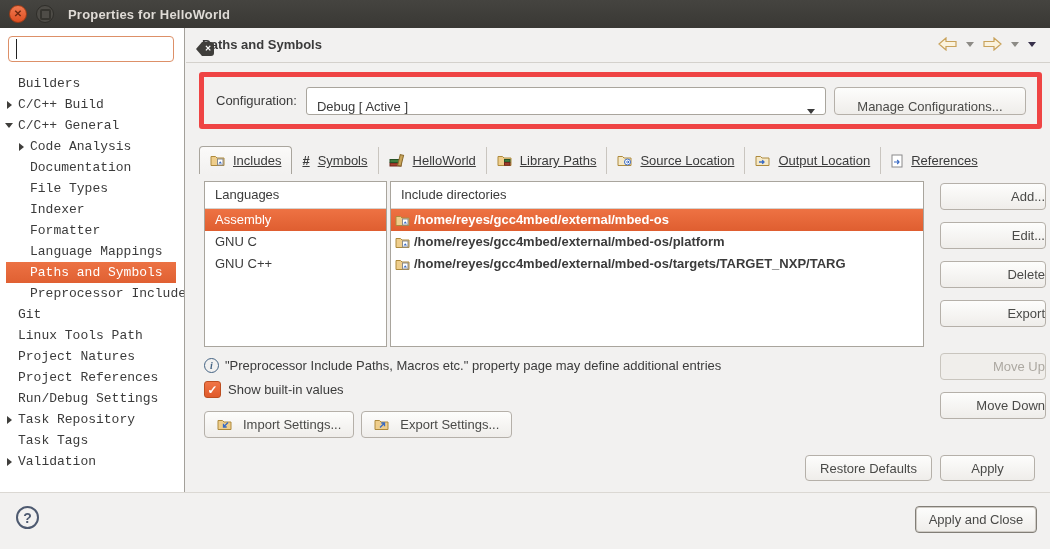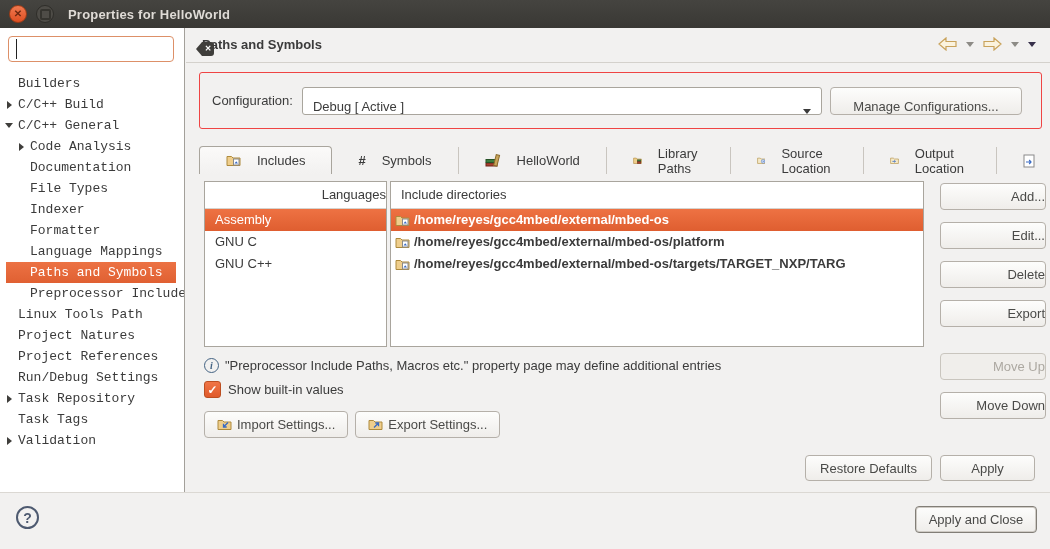--- a/index.html
+++ b/index.html
@@ -33,60 +33,60 @@
   .arr.d{left:-1px;top:8px;border-top:5px solid #3F3E3B;border-left:4px solid transparent;border-right:4px solid transparent;}
   .trow.lvl1 .arr{left:13px;}
   
   .main{position:absolute;left:186px;top:28px;width:864px;height:464px;background:#F2F1F0;}
   .phead{position:absolute;left:0;top:0;width:100%;height:35px;border-bottom:1px solid #D4D1CC;box-sizing:border-box;}
   .ptitle{position:absolute;left:16px;top:9px;font-weight:bold;}
   .navrow{position:absolute;right:14px;top:9px;display:flex;align-items:center;gap:9px;}
   .car{width:0;height:0;border-left:4px solid transparent;border-right:4px solid transparent;border-top:5px solid #8D8B86;cursor:pointer;}
   .car.dark{border-top-color:#37304A;}
   
-  .cfgbox{position:absolute;left:13px;top:44px;right:8px;height:57px;border:1px solid #ef4444;border-radius:3px;
+  .cfgbox{position:absolute;left:13px;top:44px;right:8px;height:57px;border:5px solid #ef4444;border-radius:3px;
     box-sizing:border-box;display:flex;align-items:center;}
   .cfglabel{margin-left:12px;}
   .combo{margin-left:9px;width:520px;height:28px;background:#FFFFFF;border:1px solid #A9A59D;border-radius:3px;
     box-sizing:border-box;display:flex;align-items:flex-end;cursor:pointer;}
   .combo .val{margin-left:10px;flex:1;}
   .combo .car{margin-right:10px;border-top-color:#3B3B3B;}
   .btn{background:linear-gradient(#FDFDFC,#EFEDEA);border:1px solid #B5B0A9;border-radius:4px;
     color:#4A4A48;text-align:center;box-sizing:border-box;cursor:pointer;font:13px "Liberation Sans",sans-serif;
     display:flex;align-items:center;justify-content:center;}
   .managebtn{margin-left:8px;width:192px;height:28px;align-items:flex-end;}
   
   .tabs{position:absolute;left:13px;top:118px;height:28px;display:flex;align-items:flex-end;}
-  .tab{height:27px;padding:0 26px;display:flex;align-items:center;gap:16px;cursor:pointer;box-sizing:border-box;}
+  .tab{height:27px;padding:0 10px;display:flex;align-items:center;gap:8px;cursor:pointer;box-sizing:border-box;text-decoration:underline;}
   .tab.active{border:1px solid #A9A59D;border-bottom:none;border-radius:4px 4px 0 0;background:linear-gradient(#FBFAF9,#F2F1F0);height:28px;}
   .tab:not(.active)+.tab:not(.active){border-left:1px solid #C9C5BF;}
   .hash{font-weight:bold;color:#3B3B3B;}
   
   .pane{position:absolute;background:#FFFFFF;border:1px solid #A9A59D;box-sizing:border-box;overflow:hidden;}
-  .pane.langs{left:18px;top:153px;width:183px;height:166px;text-align:right;}
+  .pane.langs{left:18px;top:153px;width:183px;height:166px;}
   .pane.incs{left:204px;top:153px;width:534px;height:166px;}
   .phdr{height:26px;line-height:26px;padding-left:10px;border-bottom:1px solid #D6D3CE;color:#3B3B3B;}
   .prow{height:22px;line-height:22px;padding-left:10px;white-space:nowrap;cursor:pointer;display:flex;align-items:center;}
   .prow.sel{background:linear-gradient(#EE7243,#DF5E30);color:#FFFFFF;}
   .prow .ficon{margin-right:4px;flex:none;}
   .pane.incs .prow{font-weight:bold;padding-left:4px;}
   
   .acts{position:absolute;right:15px;top:155px;width:95px;}
   .acts .btn{width:106px;height:27px;margin-bottom:12px;justify-content:flex-end;}
   .acts .gap{height:14px;}
   .btn.disabled{color:#ACA8A1;background:#F0EEEB;border-color:#C9C5BE;cursor:default;}
   
   .inforow{position:absolute;left:18px;top:330px;display:flex;align-items:center;gap:6px;}
   .iicon{width:15px;height:15px;border-radius:50%;border:1px solid #446383;color:#446383;font:italic bold 10px "Liberation Serif",serif;
     display:flex;align-items:center;justify-content:center;box-sizing:border-box;}
   .cbrow{position:absolute;left:18px;top:353px;display:flex;align-items:center;gap:7px;cursor:pointer;}
   .cbox{width:17px;height:17px;border-radius:3px;background:linear-gradient(#F07546,#E05A2B);border:1px solid #BC4E21;
     color:#FFF;font-size:12px;font-weight:bold;display:flex;align-items:center;justify-content:center;box-sizing:border-box;}
   .setrow{position:absolute;left:18px;top:383px;display:flex;gap:7px;}
-  .setrow .btn{height:27px;padding:0 12px;gap:5px;}
+  .setrow .btn{height:27px;padding:0 12px;gap:11px;}
   .pfootrow{position:absolute;top:427px;right:15px;display:flex;gap:8px;}
   .pfootrow .btn.restore-d{width:127px;height:26px;}
   .pfootrow .btn.applyb{width:95px;height:26px;}
   
   .footer{position:absolute;left:0;top:492px;width:1050px;height:57px;background:#F2F1F0;border-top:1px solid #DBD8D3;box-sizing:border-box;}
   .help{position:absolute;left:16px;top:13px;width:23px;height:23px;border-radius:50%;border:2px solid #4E5A70;color:#4E5A70;
     font-weight:bold;font-size:14px;display:flex;align-items:center;justify-content:center;box-sizing:border-box;cursor:pointer;}
   .footer .cancel{position:absolute;right:143px;top:13px;width:117px;height:27px;}
   .footer .applyclose{position:absolute;right:13px;top:13px;width:122px;height:27px;border:1px solid #827E77;box-shadow:inset 0 0 0 1px #CFCBC5;}
   svg{display:block;}
@@ -147,20 +147,23 @@
     <div class="trow lvl1">
         <span class="lbl">Language Mappings</span>
       </div>
     <div class="trow lvl1 sel">
         <span class="lbl">Paths and Symbols</span>
       </div>
     <div class="trow lvl1">
         <span class="lbl">Preprocessor Include</span>
       </div>
     <div class="trow">
+        <span class="lbl">Git</span>
+      </div>
+    <div class="trow">
         <span class="lbl">Linux Tools Path</span>
       </div>
     <div class="trow">
         <span class="lbl">Project Natures</span>
       </div>
     <div class="trow">
         <span class="lbl">Project References</span>
       </div>
     <div class="trow">
         <span class="lbl">Run/Debug Settings</span>

